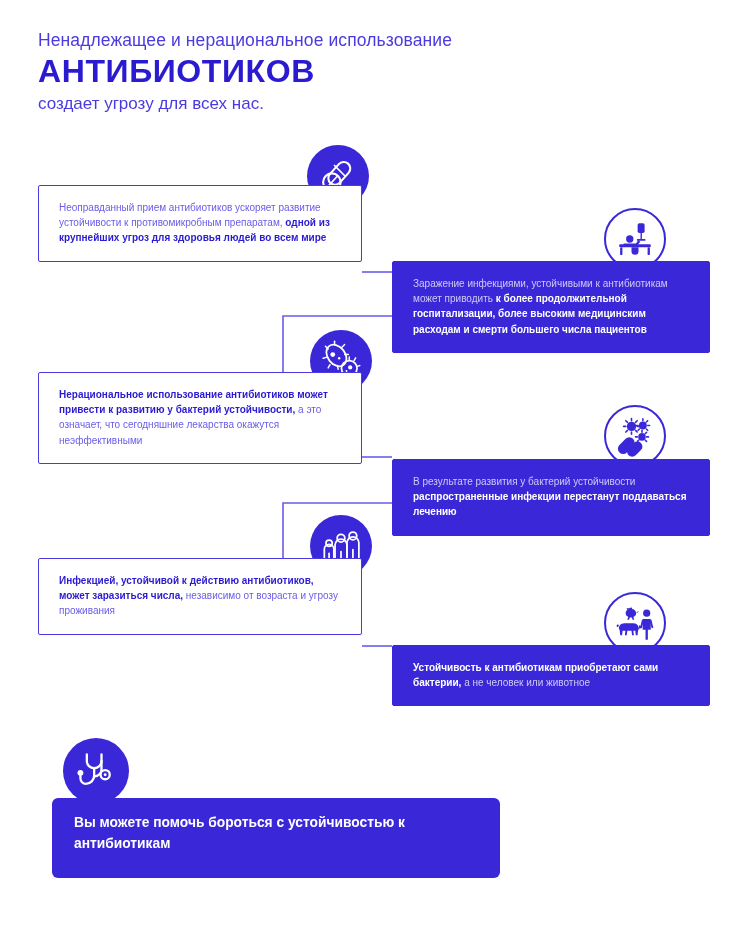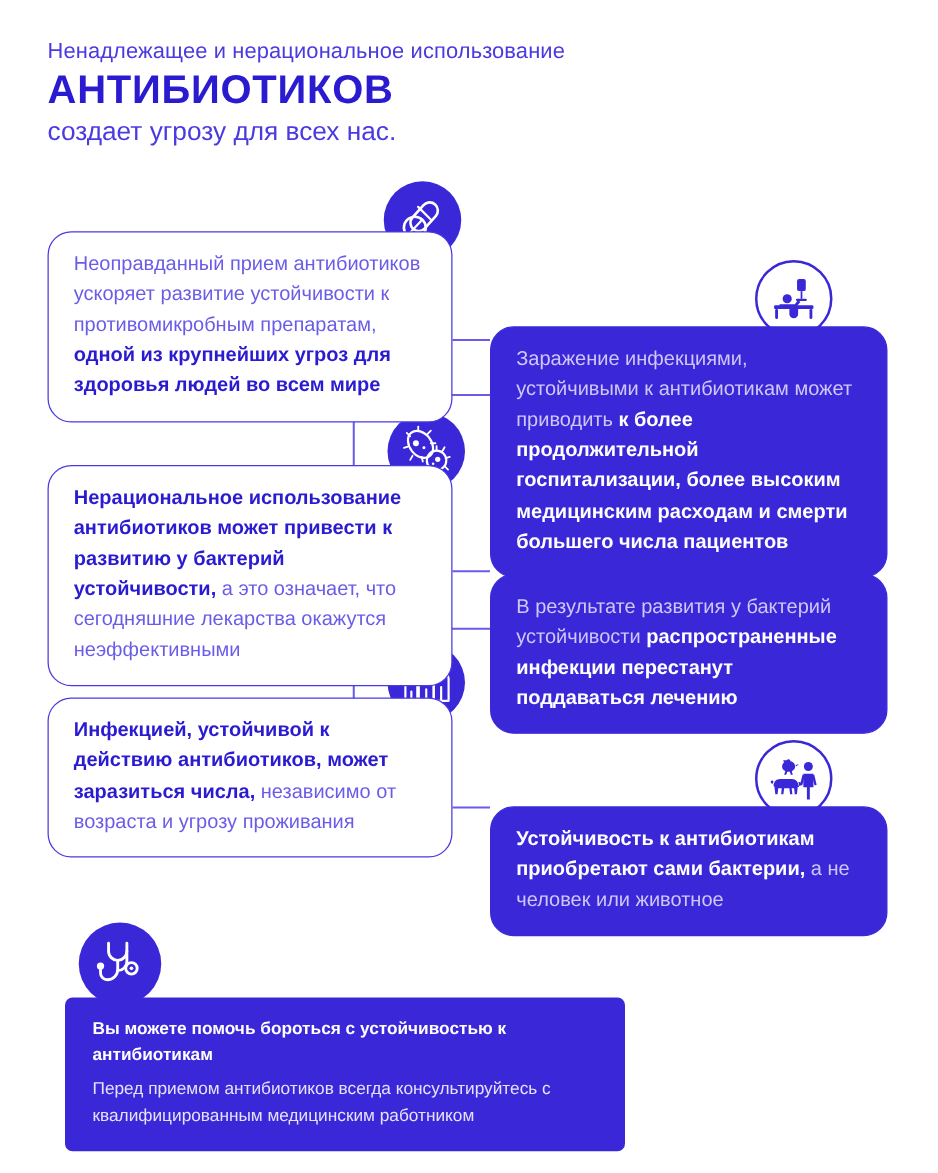--- a/index.html
+++ b/index.html
@@ -24,36 +24,36 @@
   }
   .header .line2{
     font-size:32px;
     font-weight:700;
     color:#2a1ad0;
     letter-spacing:.6px;
     line-height:1.12;
     margin-top:2px;
   }
   .header .line3{
-    font-size:21px;
+    font-size:17px;
     font-weight:400;
     color:#4a3ae0;
     line-height:1.25;
     margin-top:3px;
   }
 
   
   .connectors{position:absolute;left:0;top:0;width:750px;height:938px;}
 
   
   .card{
     position:absolute;
     box-sizing:border-box;
-    border-radius:19px;
-    font-size:16px;
+    border-radius:2px;
+    font-size:10px;
     line-height:1.52;
   }
   .card .txt{display:block;}
   .card.light{
     background:#ffffff;
     border:1.6px solid #4a3ae0;
     color:#6a5ce8;
     padding:14px 20px 15px 20px;
   }
   .card.light b{color:#2a1ad0;font-weight:700;}
@@ -281,16 +281,15 @@
       <path d="M22 21v8a9 9 0 0 1-9 9 6 6 0 0 1-6-6v-3"></path>
       <circle cx="7" cy="26" r="3.2" fill="#ffffff" stroke="none"></circle>
       <path d="M30 13v9a8 8 0 0 1-8 8"></path>
       <circle cx="34" cy="28" r="5"></circle>
       <circle cx="34" cy="28" r="1.6" fill="#ffffff" stroke="none"></circle>
     </svg>
   </div>
 
   <div class="footer-card" style="left:52px;top:798px;width:448px;">
     <div class="f-title">Вы можете помочь бороться с устойчивостью к антибиотикам</div>
-    <div class="f-body">Перед приемом антибиотиков всегда консультируйтесь с квалифицированным медицинским работником</div>
   </div>
 
 </div>
 
 </body></html>

